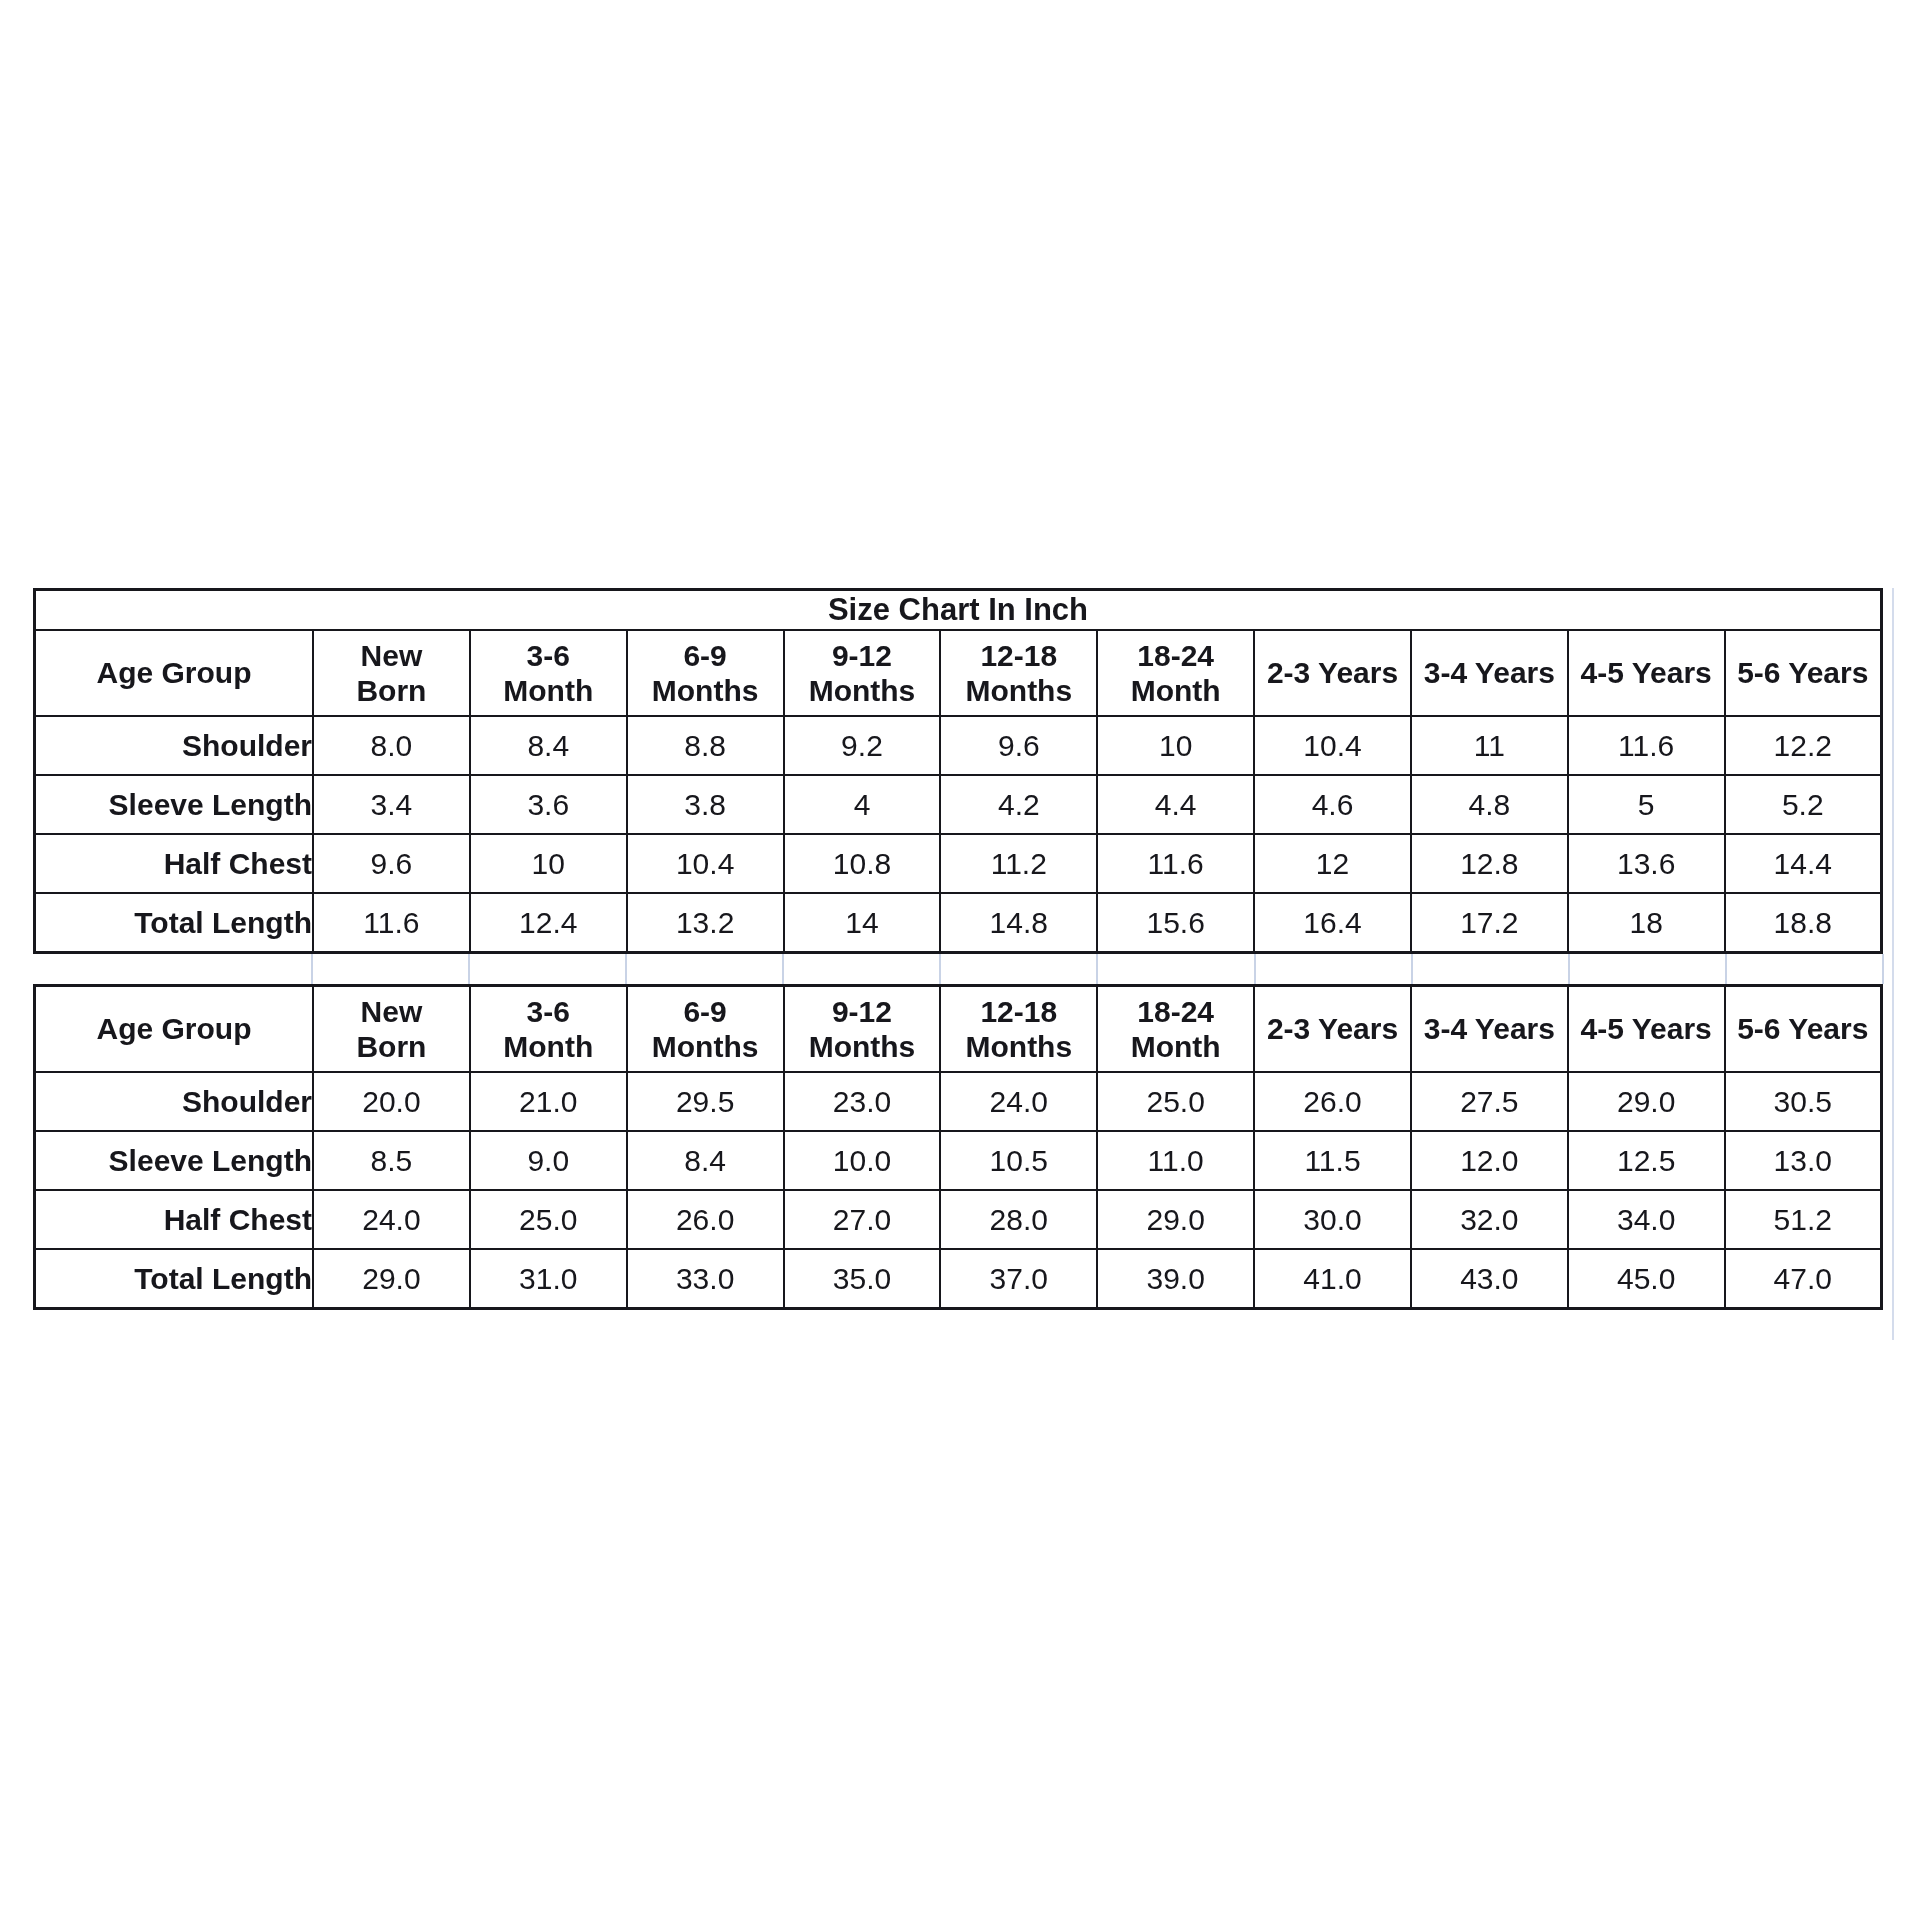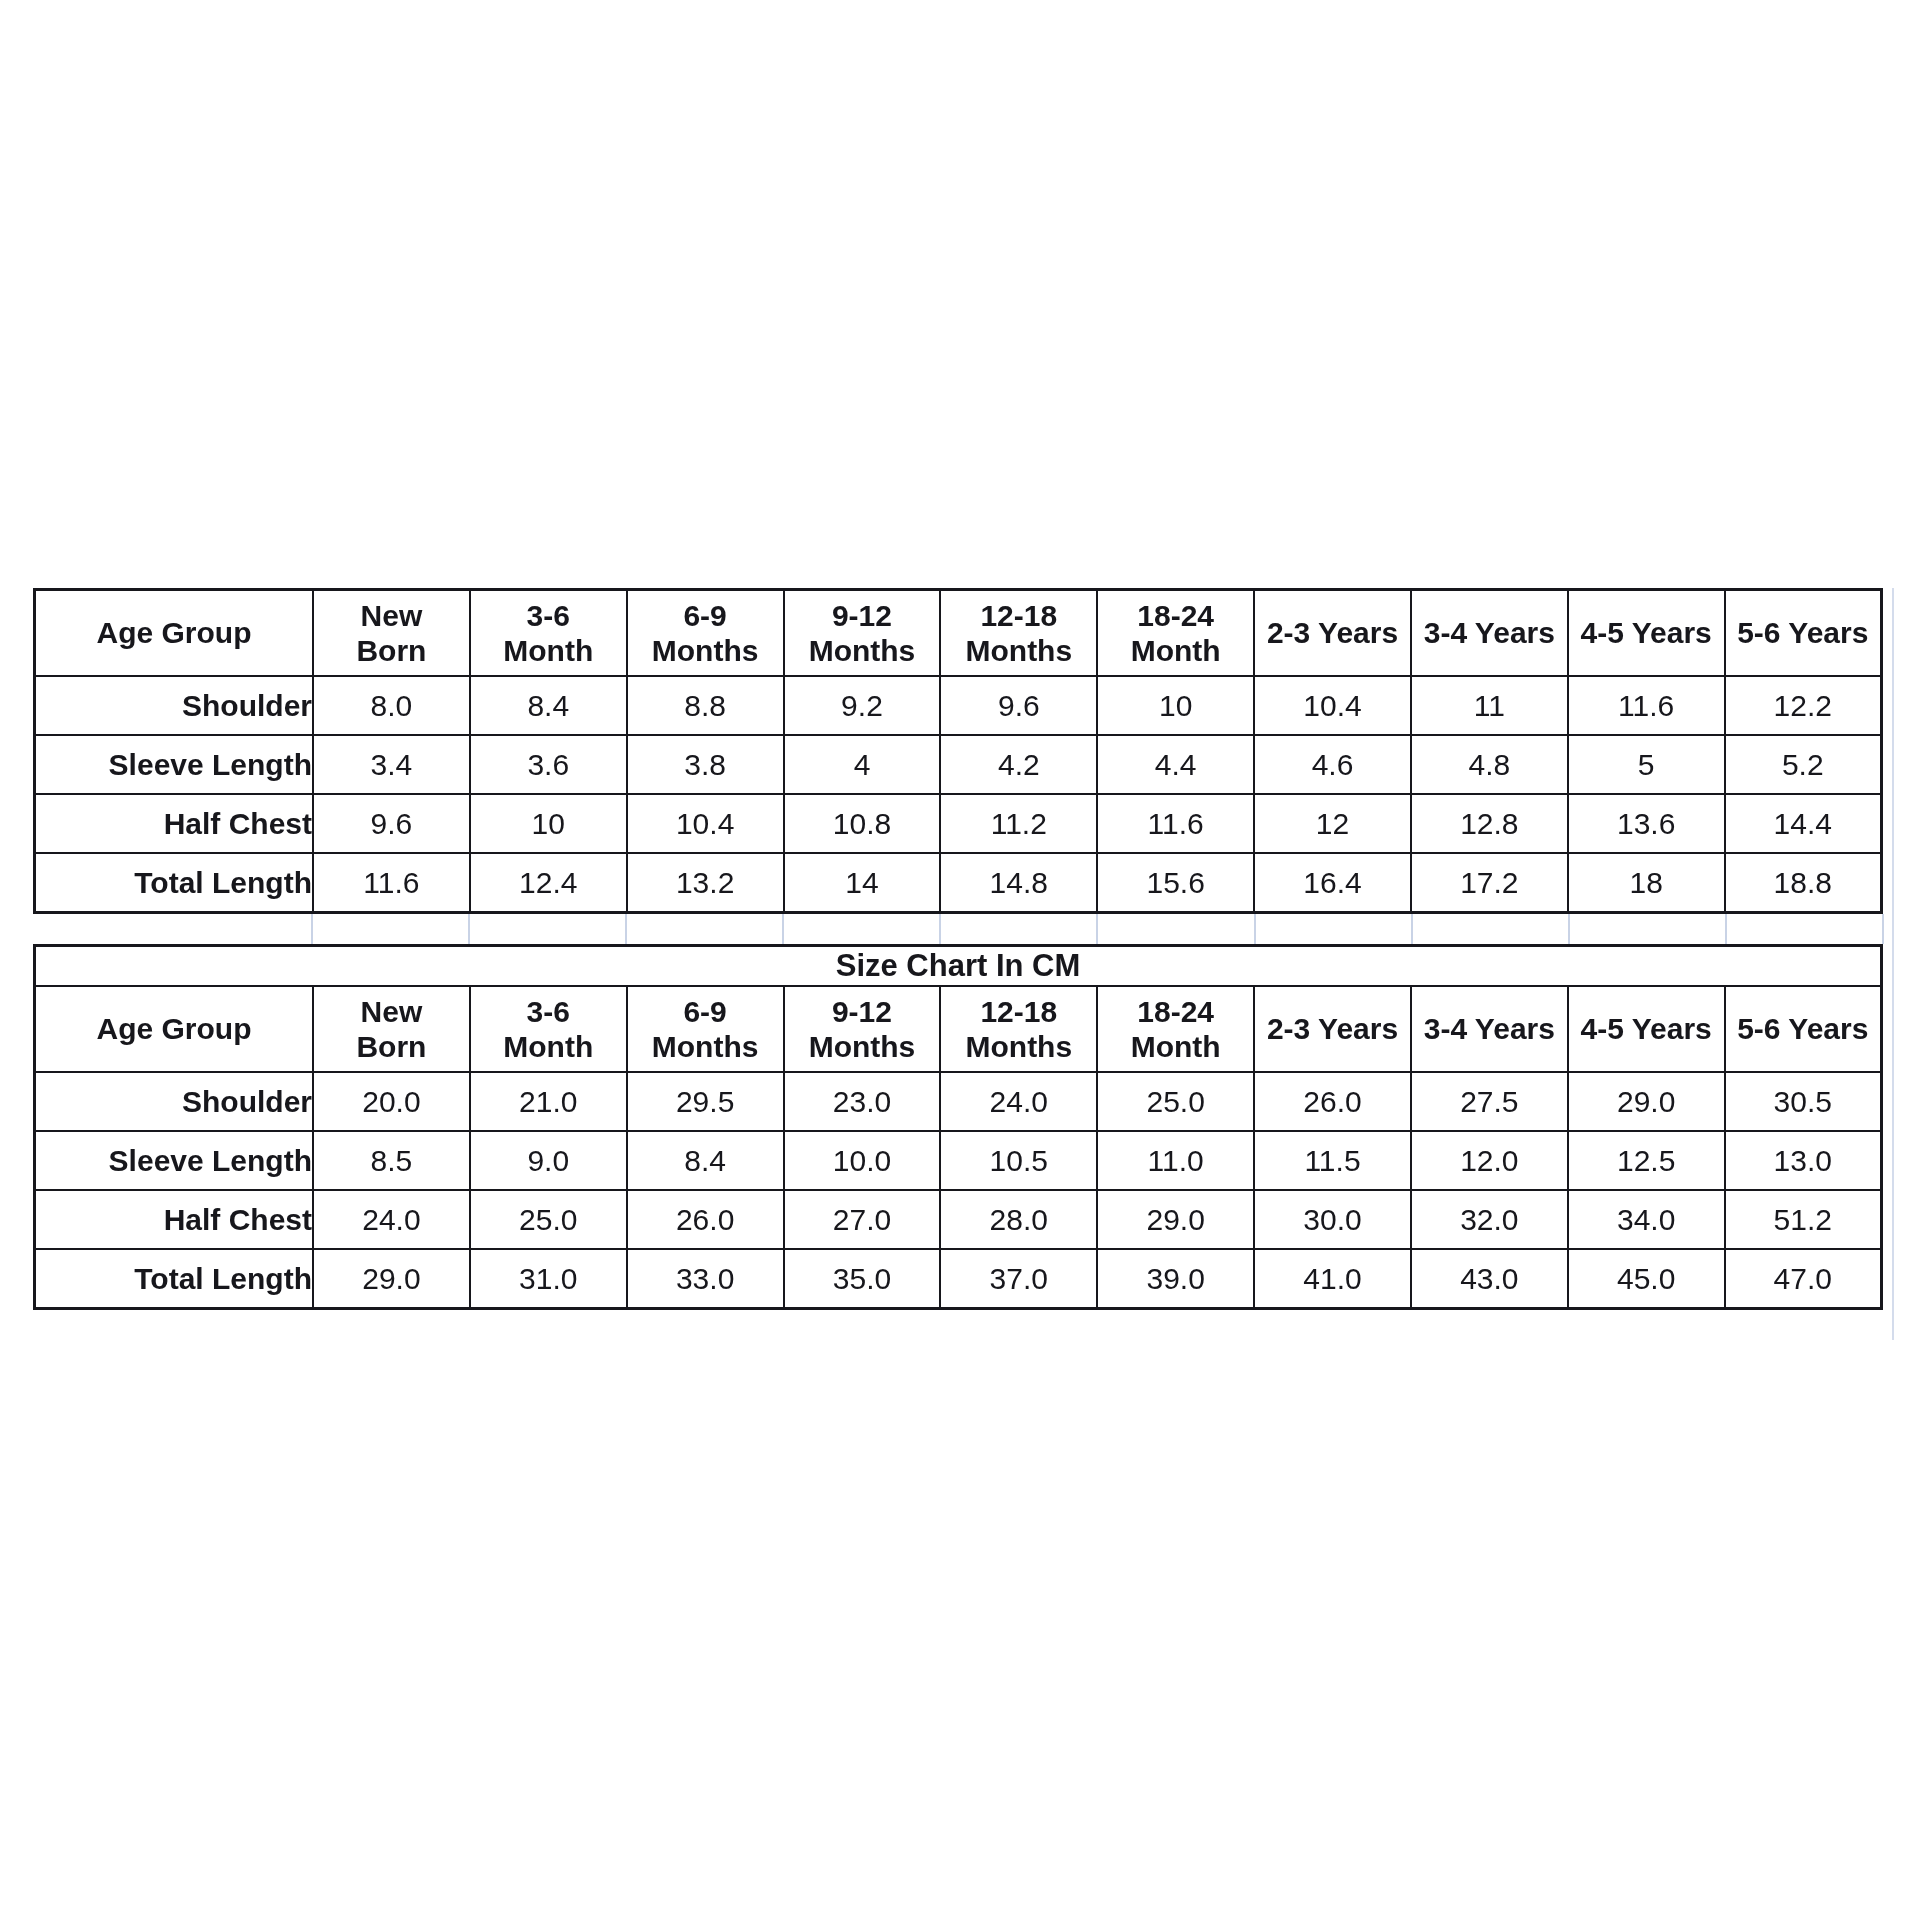--- a/index.html
+++ b/index.html
@@ -86,20 +86,23 @@
         <col style="width: 8.492%;">
         <col style="width: 8.492%;">
         <col style="width: 8.492%;">
         <col style="width: 8.492%;">
         <col style="width: 8.492%;">
         <col style="width: 8.492%;">
         <col style="width: 8.492%;">
         <col style="width: 8.492%;">
       </colgroup>
     <tbody>
+      <tr class="title-row">
+        <td colspan="11">Size Chart In Inch</td>
+      </tr>
     <tr class="header-row">
           <th>Age Group</th>
           <th>New
 Born</th>
           <th>3-6
 Month</th>
           <th>6-9
 Months</th>
           <th>9-12
 Months</th>
@@ -189,23 +192,20 @@
         <col style="width: 8.492%;">
         <col style="width: 8.492%;">
         <col style="width: 8.492%;">
         <col style="width: 8.492%;">
         <col style="width: 8.492%;">
         <col style="width: 8.492%;">
         <col style="width: 8.492%;">
         <col style="width: 8.492%;">
       </colgroup>
     <tbody>
-      <tr class="title-row">
-        <td colspan="11">Size Chart In CM</td>
-      </tr>
     <tr class="header-row">
           <th>Age Group</th>
           <th>New
 Born</th>
           <th>3-6
 Month</th>
           <th>6-9
 Months</th>
           <th>9-12
 Months</th>

